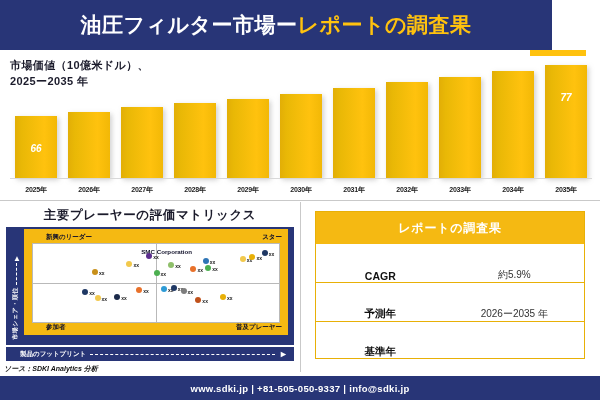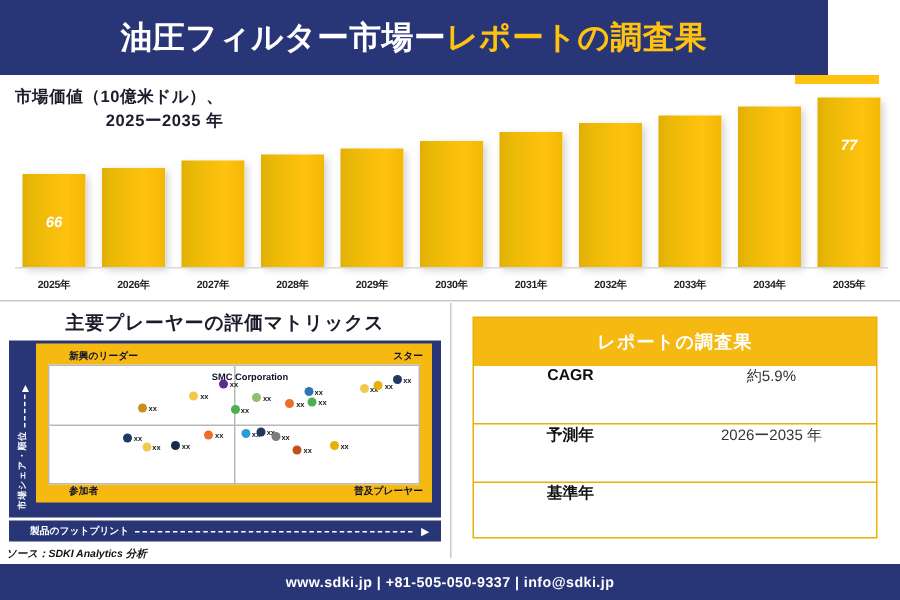--- a/index.html
+++ b/index.html
@@ -22,21 +22,20 @@
   .header-title .accent{color:#FFC20E;}
   .header-accent-bar{
     position:absolute;right:14px;top:50px;width:56px;height:6px;background:#FFC20E;
   }
   
   .chart-zone{position:absolute;left:0;top:50px;width:600px;height:150px;}
   .chart-caption{
     position:absolute;left:10px;top:8px;
     font-size:11px;color:#1b1b2b;line-height:1.45;font-weight:bold;
     letter-spacing:.4px;
-    text-align:right;
   }
   .bars{
     position:absolute;left:10px;bottom:22px;width:582px;height:125px;
   }
   .bar-col{
     position:absolute;bottom:0;width:42px;
   }
   .bar{
     position:absolute;bottom:0;left:0;width:42px;
     background:linear-gradient(90deg,#E2AE06 0%,#E9B806 16%,#FFC20E 70%,#F2B806 100%);
@@ -125,21 +124,21 @@
   .insight-panel{position:absolute;left:301px;top:201px;width:299px;height:175px;}
   .insight-box{
     position:absolute;left:14px;top:10px;width:270px;height:148px;
     border:1px solid #E8B007;box-sizing:border-box;background:#fff;
   }
   .insight-head{
     height:32px;background:#F5B912;display:flex;align-items:center;justify-content:center;
     font-size:12px;font-weight:bold;color:#ffffff;letter-spacing:.8px;
   }
   .insight-row{
-    height:38.3px;display:flex;align-items:flex-start;
+    height:38.3px;display:flex;align-items:flex-end;
     border-top:1px solid #E8B007;box-sizing:border-box;
   }
   .insight-row:first-of-type{border-top:none;}
   .insight-key{
     width:48%;text-align:center;font-size:10.5px;font-weight:bold;color:#111;
   }
   .insight-val{
     width:52%;text-align:center;font-size:10px;color:#333;
   }
   

